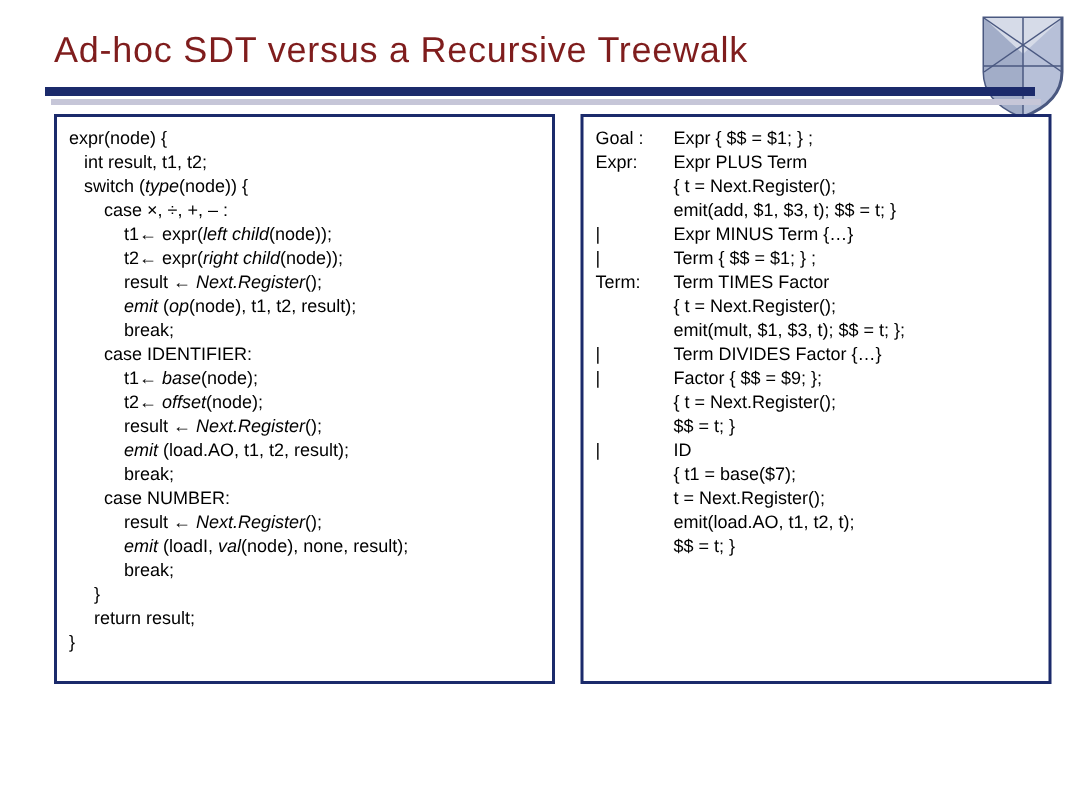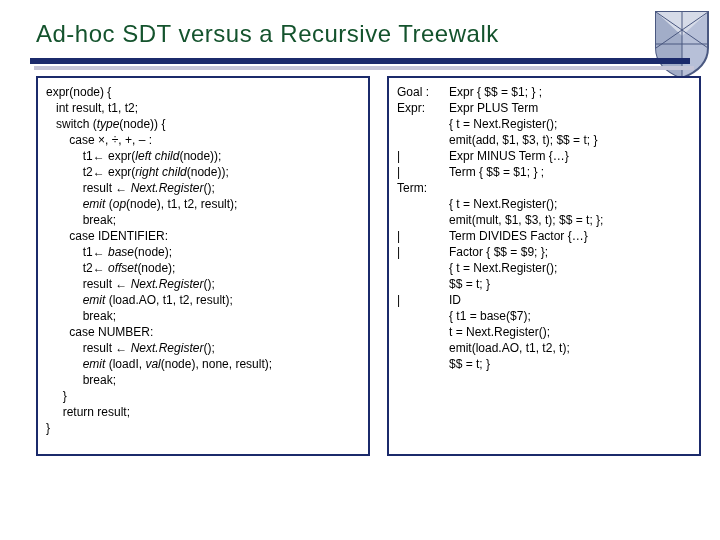--- a/index.html
+++ b/index.html
@@ -24,21 +24,21 @@
     right: 8px;
     width: 60px;
     height: 72px;
   }
   .title {
     position: absolute;
     left: 36px;
     top: 20px;
     font-size: 24px;
     font-weight: normal;
-    color: #14532d;
+    color: #7f1d1d;
     font-family: Verdana, Arial, sans-serif;
     letter-spacing: 0.5px;
   }
   .rule {
     position: absolute;
     left: 30px;
     top: 58px;
     width: 660px;
     height: 6px;
     background: #1b2a6b;
@@ -148,20 +148,21 @@
   <div class="grammar-row">
         <span class="glabel">    |</span>
         <span class="gbody">Expr MINUS Term  {…}</span>
       </div>
   <div class="grammar-row">
         <span class="glabel">    |</span>
         <span class="gbody">Term { $$ = $1; } ;</span>
       </div>
   <div class="grammar-row">
         <span class="glabel">Term:</span>
+        <span class="gbody">Term TIMES Factor</span>
       </div>
   <div class="grammar-row">
         <span class="glabel"></span>
         <span class="gbody">{ t = Next.Register();</span>
       </div>
   <div class="grammar-row">
         <span class="glabel"></span>
         <span class="gbody">  emit(mult, $1, $3, t); $$ = t; };</span>
       </div>
   <div class="grammar-row">

